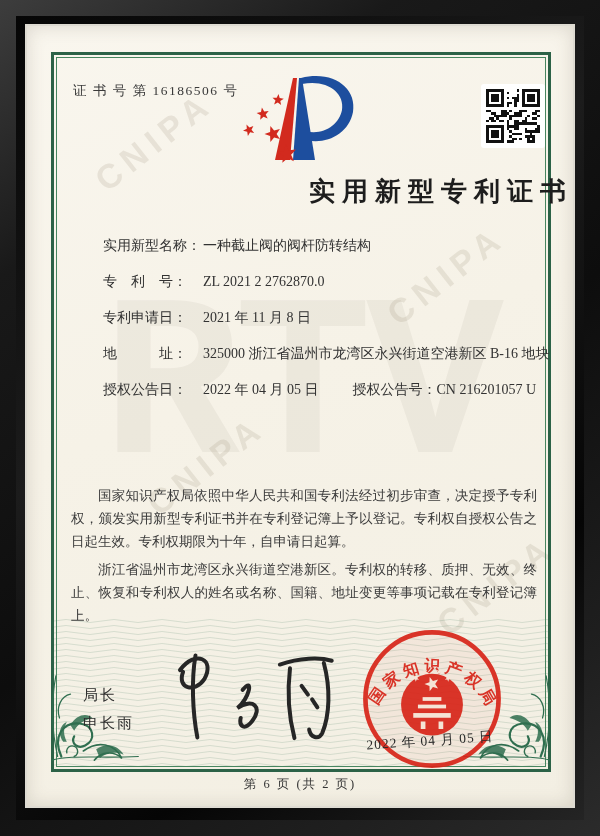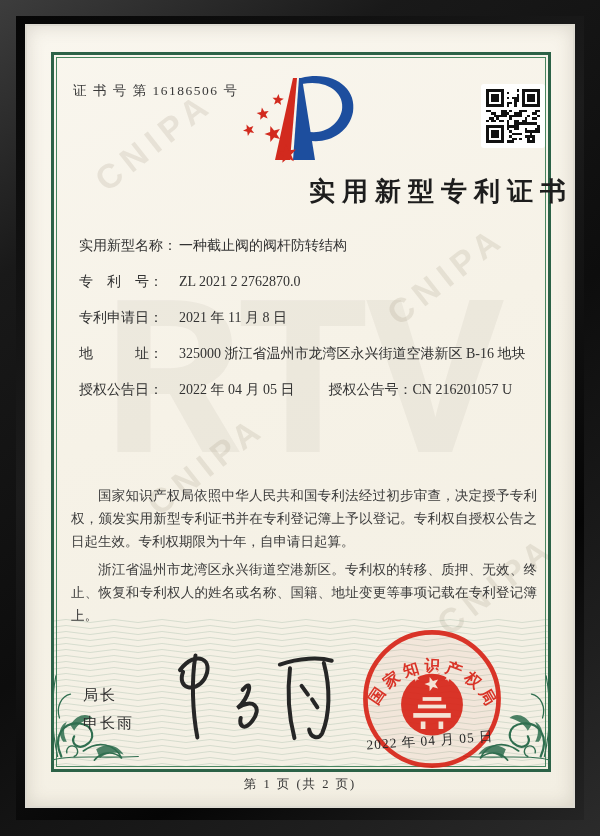--- a/index.html
+++ b/index.html
@@ -30,21 +30,21 @@
   .cert-no{position:absolute;left:46px;top:56px;font-size:13.5px;color:#3a3a3a;
            letter-spacing:1.5px;z-index:3;}
   .qr{position:absolute;left:454px;top:58px;width:64px;height:64px;background:#fff;
       border-radius:3px;padding:5px;z-index:3;}
   .qr svg{display:block;width:54px;height:54px;}
   .logo{position:absolute;left:202px;top:42px;width:145px;height:102px;z-index:3;}
   .title{position:absolute;left:0;right:0;top:148px;text-align:right;z-index:3;
          font-size:26px;font-weight:bold;color:#1d1d1d;letter-spacing:7px;}
   
   .fields{position:absolute;left:52px;right:28px;top:211px;z-index:3;color:#323232;}
-  .frow{height:21px;margin-bottom:15px;font-size:14px;white-space:nowrap;}
+  .frow{height:21px;margin-bottom:15px;font-size:14px;white-space:nowrap;margin-left:24px;}
   .flabel{display:inline-block;min-width:100px;}
   .fvalue{}
   .grant-gap{display:inline-block;width:34px;}
   
   .paras{position:absolute;left:44px;right:36px;top:458px;z-index:3;color:#3b3b3b;}
   .paras p{margin:0 0 4px 0;font-size:13.5px;line-height:1.72;text-indent:2em;
            text-align:justify;}
   
   .waves{position:absolute;left:27px;right:25px;top:592px;height:150px;z-index:1;overflow:hidden;}
   
@@ -338,15 +338,15 @@
           </g>
         <rect x="70" y="78" width="20" height="4" fill="#f6e4d6"></rect>
         <rect x="65" y="86" width="30" height="4" fill="#f6e4d6"></rect>
         <rect x="60" y="95" width="40" height="5" fill="#f6e4d6"></rect>
         <rect x="68" y="104" width="5" height="8" fill="#f6e4d6"></rect>
         <rect x="87" y="104" width="5" height="8" fill="#f6e4d6"></rect>
       </g>
     </svg>
     <div class="seal-date">2022 年 04 月 05 日</div>
 
-    <div class="footer">第 1 页 (共 2 页)</div>
+    <div class="footer">第 6 页 (共 2 页)</div>
   </div>
 </div>
 
 </body></html>

